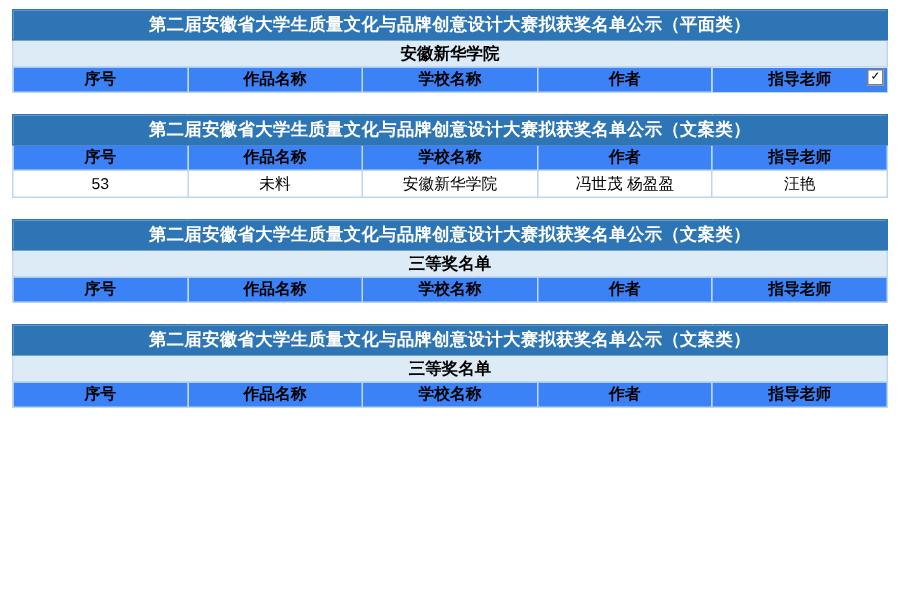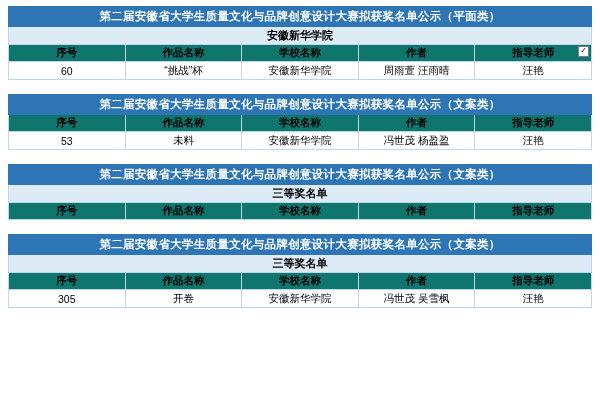--- a/index.html
+++ b/index.html
@@ -47,21 +47,21 @@
   }
   .sub-row td {
     background: #ddebf7;
     color: #000000;
     font-size: 11px;
     font-weight: bold;
     height: 17px;
     border: 1px solid #bdd7ee;
   }
   .head-row td {
-    background: #0f766e;
+    background: #3b82f6;
     color: #000000;
     font-size: 10.5px;
     font-weight: bold;
     height: 16px;
     border: 1px solid #bdd7ee;
   }
   .data-row td {
     background: #ffffff;
     color: #000000;
     font-size: 10.5px;
@@ -107,27 +107,20 @@
       </tr>
       <tr class="head-row">
         <td class="c-seq">序号</td>
         <td class="c-work">作品名称</td>
         <td class="c-school">学校名称</td>
         <td class="c-author">作者</td>
         <td class="c-teacher checkbox-cell">
           <span>指导老师</span>
           <span class="mini-check">✓</span>
         </td>
-      </tr>
-      <tr class="data-row">
-        <td class="c-seq">60</td>
-        <td class="c-work">“挑战”杯</td>
-        <td class="c-school">安徽新华学院</td>
-        <td class="c-author">周雨萱  汪雨晴</td>
-        <td class="c-teacher">汪艳</td>
       </tr>
     </tbody>
       </table>
   </div>
 
   <div class="block">
     <table class="tbl">
       <tbody>
           <tr class="title-row">
         <td colspan="5">第二届安徽省大学生质量文化与品牌创意设计大赛拟获奖名单公示（文案类）</td>
@@ -179,24 +172,17 @@
       <tr class="sub-row">
         <td colspan="5">三等奖名单</td>
       </tr>
       <tr class="head-row">
         <td class="c-seq">序号</td>
         <td class="c-work">作品名称</td>
         <td class="c-school">学校名称</td>
         <td class="c-author">作者</td>
         <td class="c-teacher">指导老师</td>
       </tr>
-      <tr class="data-row">
-        <td class="c-seq">305</td>
-        <td class="c-work">开卷</td>
-        <td class="c-school">安徽新华学院</td>
-        <td class="c-author">冯世茂  吴雪枫</td>
-        <td class="c-teacher">汪艳</td>
-      </tr>
     </tbody>
       </table>
   </div>
 
 </div>
 
 </body></html>

